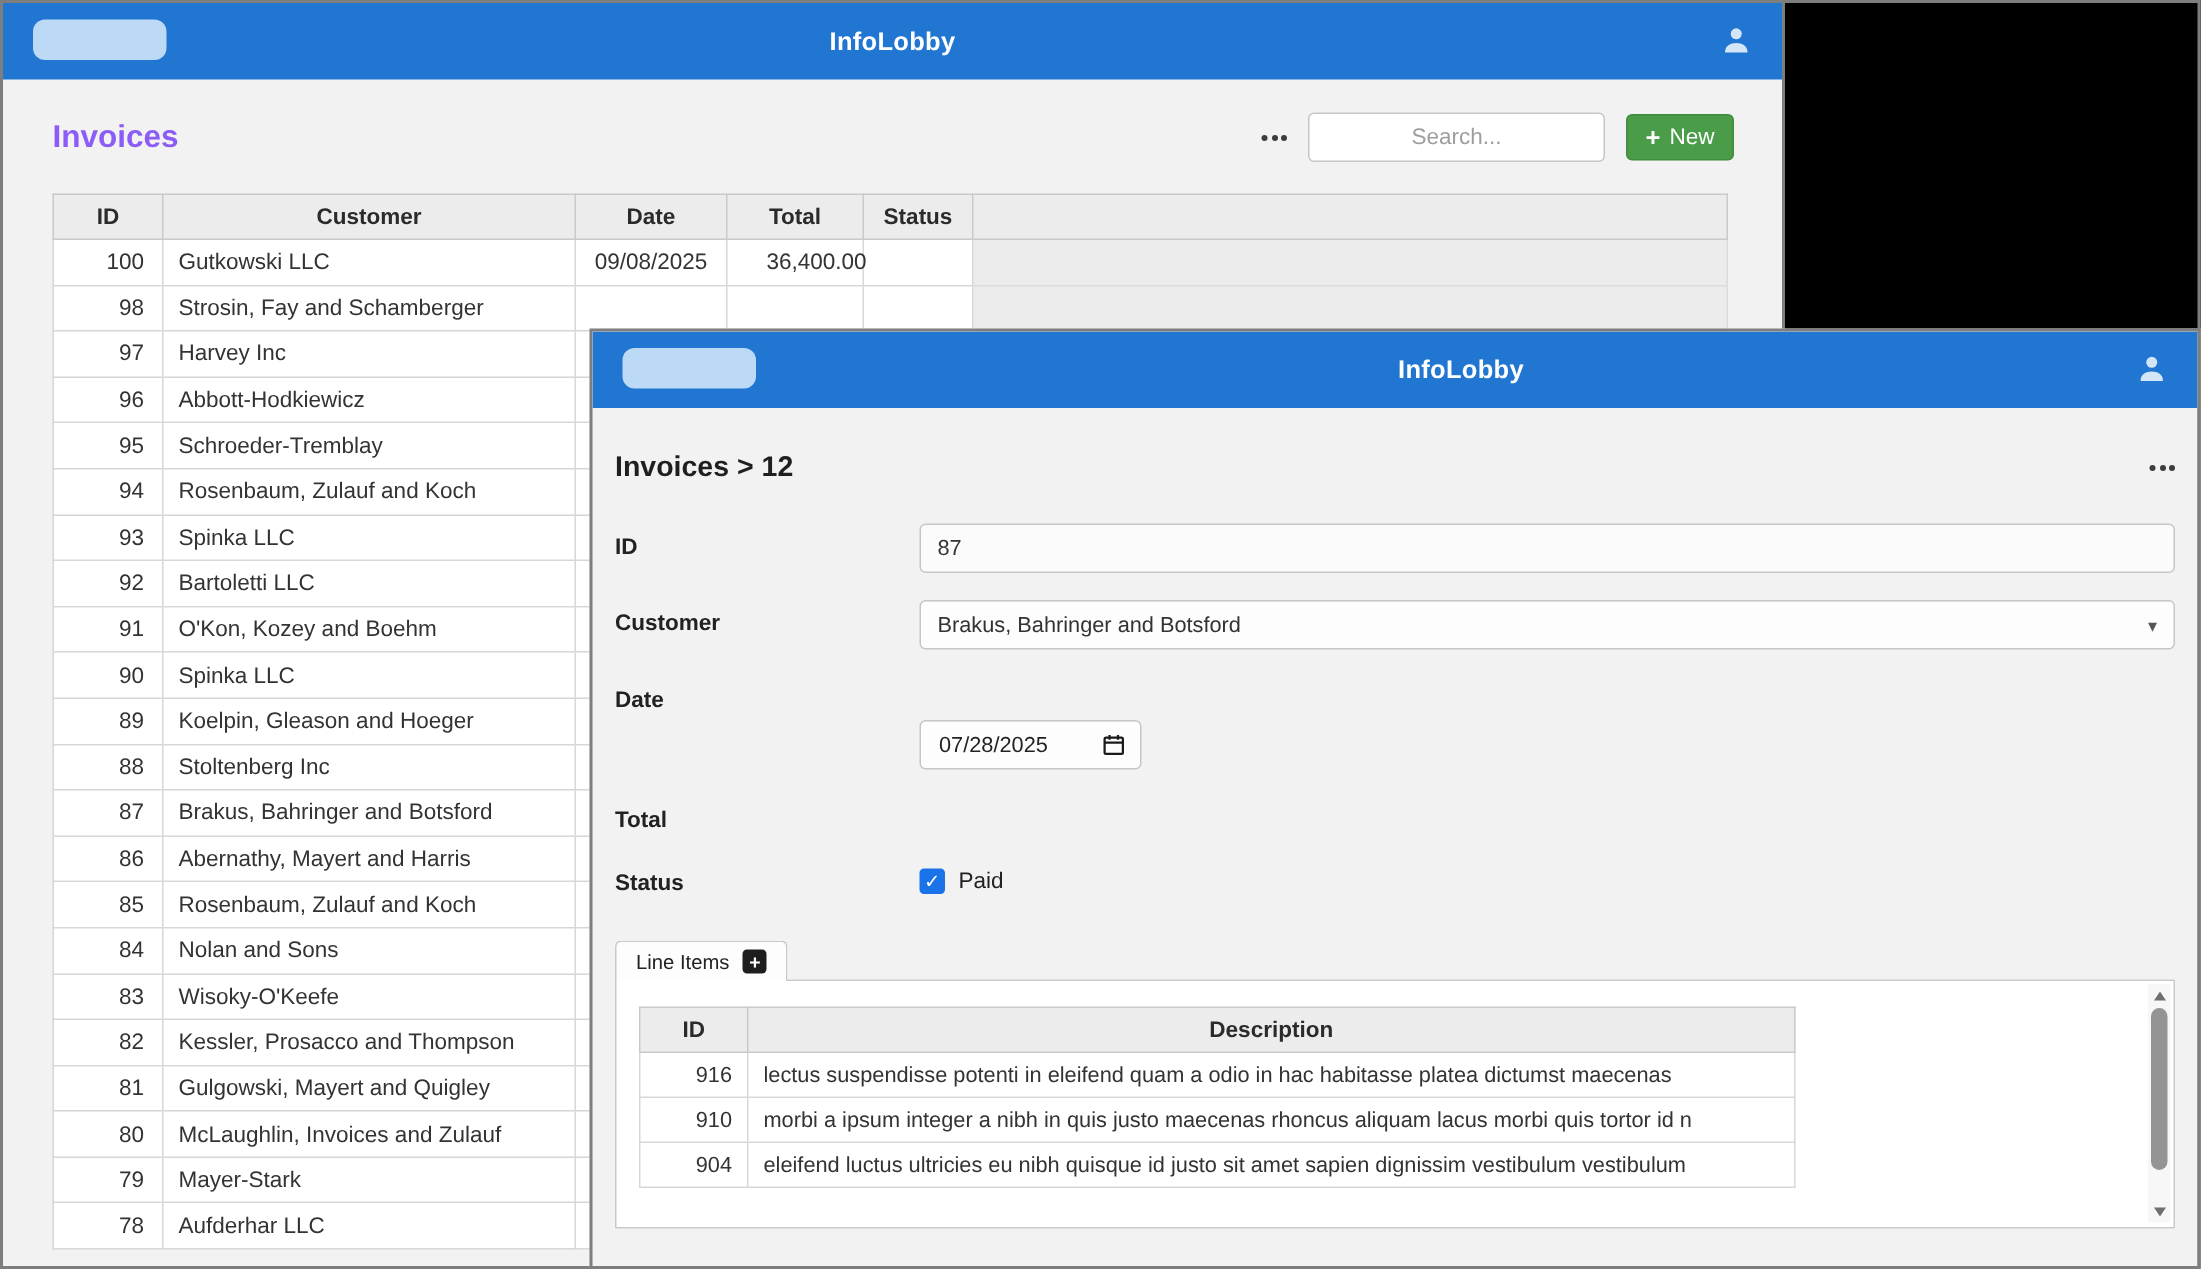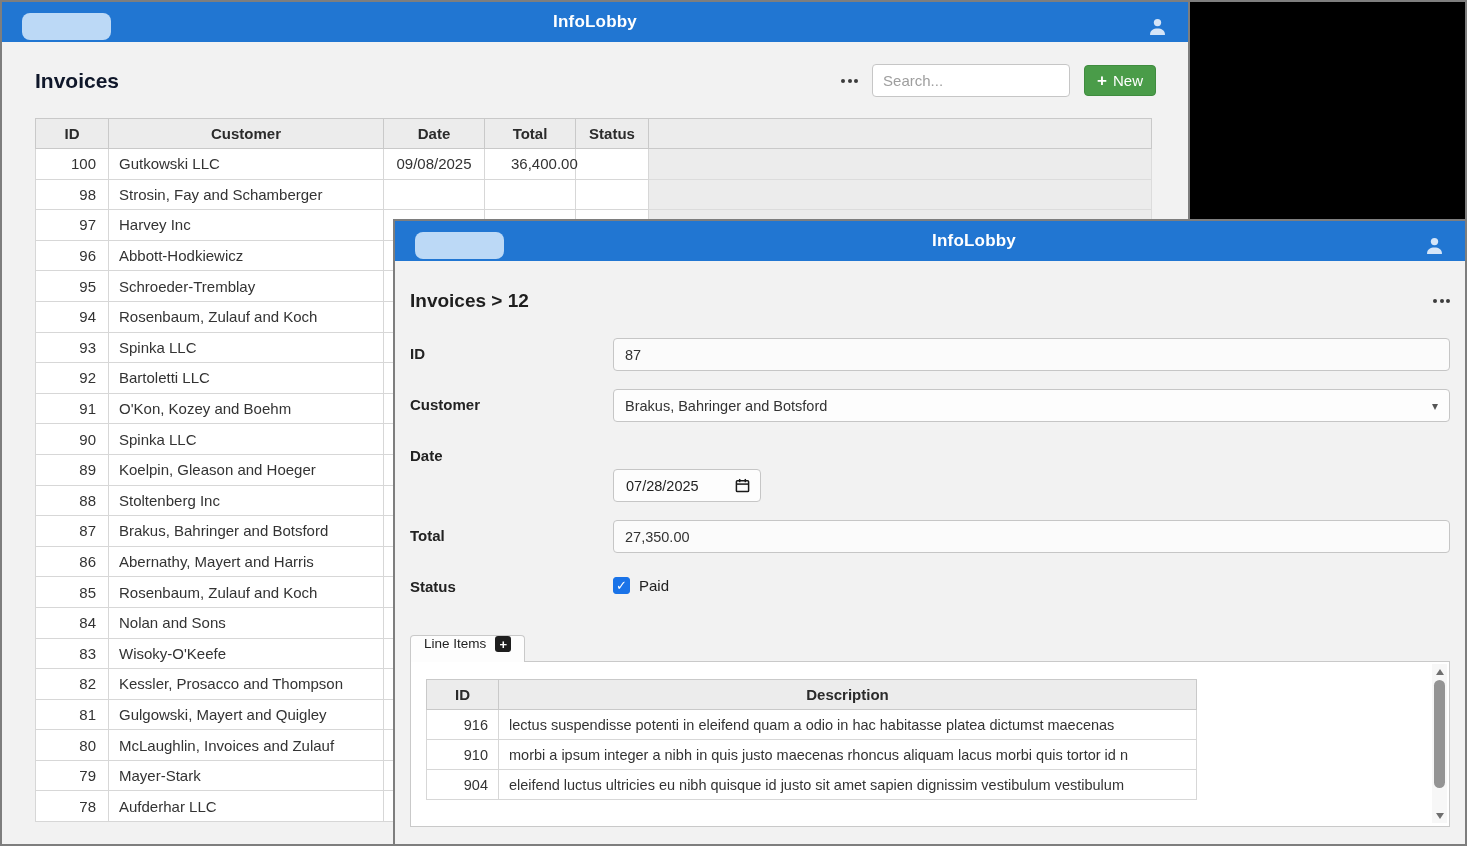--- a/index.html
+++ b/index.html
@@ -2,39 +2,39 @@
 <html><head>
 <meta charset="utf-8">
 <style>
   * { margin:0; padding:0; box-sizing:border-box; }
   html,body { width:1467px; height:846px; }
   body { font-family:"Liberation Sans","DejaVu Sans",sans-serif; background:#000; position:relative; overflow:hidden; }
 
   .frame { position:absolute; inset:0; border:2px solid #7e7e7e; pointer-events:none; z-index:60; }
 
   
-  .app-header { position:relative; height:40px; background:#2176d2; display:flex; align-items:center; }
+  .app-header { position:relative; height:51px; background:#2176d2; display:flex; align-items:center; }
   .brand-pill { position:absolute; left:20px; top:11px; width:89px; height:27px; background:#bcd9f6; border-radius:8px; }
   .app-title { position:absolute; left:50%; transform:translateX(-50%); color:#fff; font-weight:bold; font-size:17px; letter-spacing:.2px; }
   .person { position:absolute; right:20px; top:14px; width:21px; height:21px; }
   .person svg { width:100%; height:100%; fill:#d5e5f8; }
 
   .dots { display:inline-flex; gap:2.5px; align-items:center; }
   .dots i { width:4px; height:4px; border-radius:50%; background:#3c3c3c; }
 
   
   .bg-window { position:absolute; left:0; top:0; width:1190px; height:846px; background:#f2f2f2;
                border-right:2px solid #7e7e7e; overflow:hidden; z-index:1; }
   .bg-window .app-header { margin:2px 0 0 2px; }
   .list-page { padding:22px 32px 0 35px; }
   .list-head { display:flex; align-items:center; height:33px; }
-  .page-title { font-size:21px; font-weight:bold; color:#0f172a; }
+  .page-title { font-size:21px; font-weight:bold; color:#8b5cf6; }
   .list-tools { margin-left:auto; display:flex; align-items:center; gap:14px; }
   .search-box { width:198px; height:33px; border:1px solid #c6c6c6; border-radius:4px; background:#fff;
-                font-size:15px; color:#333; padding:0 10px; outline:none; font-family:inherit; }
+                font-size:15px; color:#333; padding:0 10px; outline:none; font-family:inherit;text-align:center; }
   .search-box::placeholder { color:#9e9e9e; }
   .btn-new { height:31px; background:#4a9c49; border:1px solid #3f8c3f; border-radius:4px; color:#fff;
              font-size:15px; padding:0 12px; display:inline-flex; align-items:center; gap:6px; cursor:pointer; font-family:inherit; }
   .btn-new .plus { font-weight:bold; font-size:17px; line-height:1; }
 
   table { border-collapse:collapse; table-layout:fixed; }
   .inv-table { width:1117px; margin-top:21px; background:#ececec; border:1px solid #c3c3c3; }
   .inv-table th { background:#ececec; font-size:15px; font-weight:bold; color:#2b2b2b; height:30px;
                   border:1px solid #c9c9c9; text-align:center; }
   .inv-table td { background:#fff; font-size:15px; color:#333; height:30.6px; border:1px solid #d7d7d7; padding:0 10px; }
@@ -70,21 +70,21 @@
 
   .status-row { margin-bottom:20px; }
   .status-row .form-control { display:flex; align-items:center; padding-top:4px; }
   .checkbox { width:17px; height:17px; border-radius:3px; background:#fff; border:1px solid #8a8a8a;
               display:flex; align-items:center; justify-content:center; cursor:pointer; }
   .checkbox.checked { background:#1a73e8; border-color:#1a73e8; }
   .checkbox .tick { color:#fff; font-size:13px; font-weight:bold; line-height:1; }
   .checkbox-label { font-size:15px; color:#222; margin-left:9px; }
 
   .related-row { margin-bottom:0; }
-  .tab { display:inline-flex; align-items:flex-start; gap:9px; margin-top:20px; padding:0 13px; height:27px;
+  .tab { display:inline-flex; align-items:center; gap:9px; margin-top:10px; padding:0 13px; height:27px;
          background:#fdfdfd; border:1px solid #c9c9c9; border-bottom:none; border-radius:4px 4px 0 0;
          font-size:13.5px; color:#222; position:relative; z-index:2; cursor:pointer; }
   .tab .plus-box { width:16px; height:16px; background:#1e1e1e; border-radius:3px; color:#fff;
                    display:flex; align-items:center; justify-content:center; font-size:13px; font-weight:bold; line-height:1; }
   .panel { position:relative; margin-top:-1px; height:166px; background:#fff; border:1px solid #c9c9c9;
            padding:17px 0 0 15px; }
   .li-table { width:771px; border:1px solid #c9c9c9; }
   .li-table th { background:#ececec; font-size:15px; font-weight:bold; color:#2b2b2b; height:30px;
                  border:1px solid #c9c9c9; text-align:center; }
   .li-table td { background:#fff; font-size:14.5px; color:#333; height:30px; border:1px solid #d7d7d7;
@@ -384,23 +384,20 @@
             <line x1="5" y1="1" x2="5" y2="4.5"></line>
             <line x1="11" y1="1" x2="11" y2="4.5"></line>
             <line x1="1.5" y1="6.5" x2="14.5" y2="6.5"></line>
           </svg>
         </div>
       </div>
     </div>
 
     <div class="form-row">
       <div class="form-label">Total</div>
-      <div class="form-control">
-        <input class="text-input" value="27,350.00" style="">
-      </div>
     </div>
 
     <div class="form-row status-row">
       <div class="form-label">Status</div>
       <div class="form-control">
         <div class="checkbox checked">
           <span class="tick">✓</span>
         </div>
         <span class="checkbox-label">Paid</span>
       </div>

